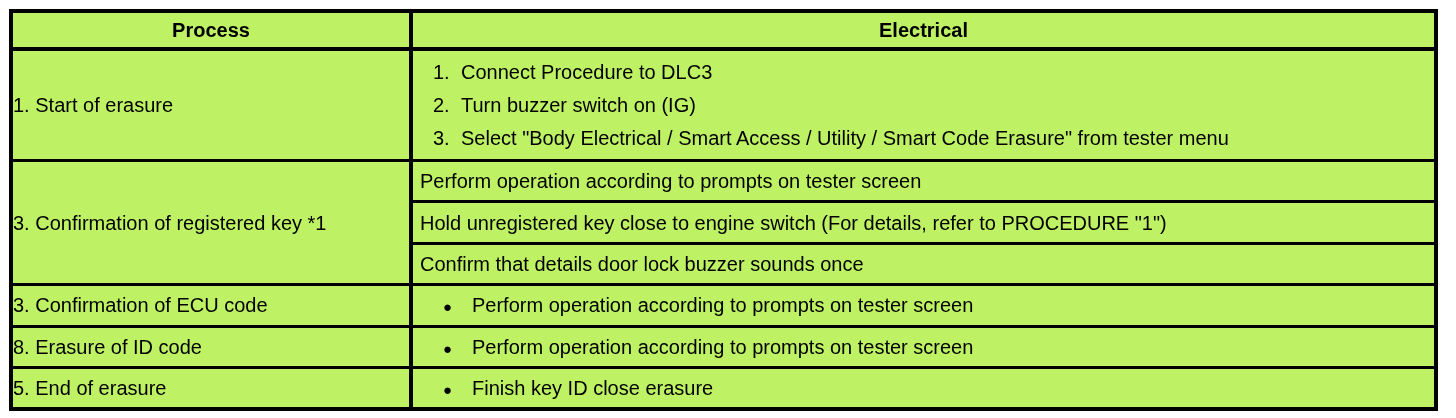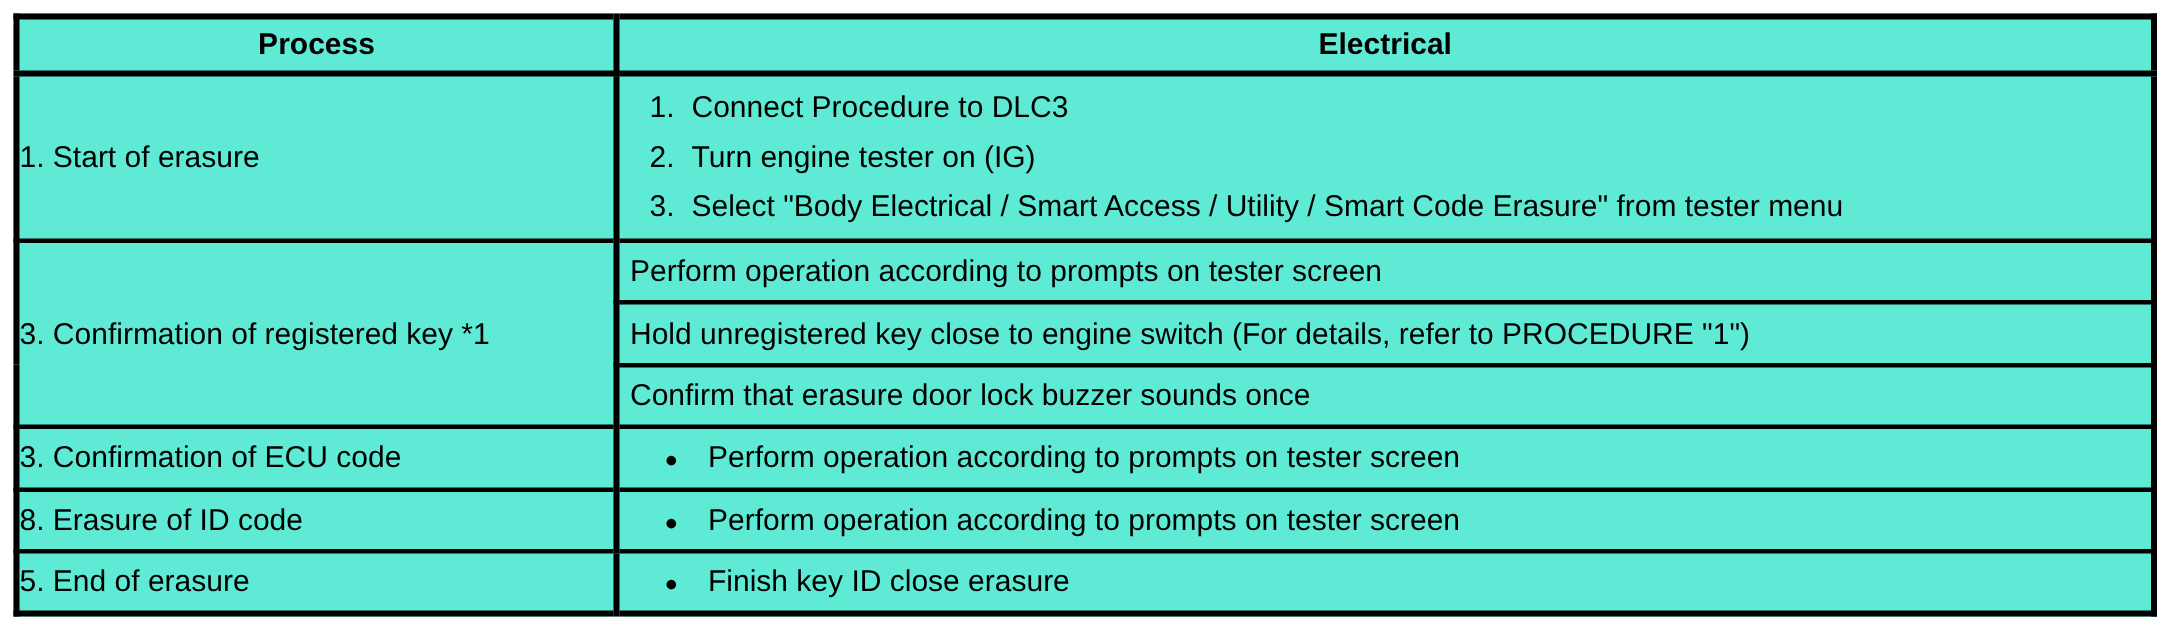--- a/index.html
+++ b/index.html
@@ -10,21 +10,21 @@
     height: 418px;
     font-family: "Liberation Sans", sans-serif;
     color: #000000;
   }
   table.proc-table {
     border-collapse: collapse;
     table-layout: fixed;
     margin: 9px 0 0 9px;
     width: 1425px;
     height: 402px;
-    background: #5eead4;
+    background: #bef264;
   }
   table.proc-table col.col-process { width: 400px; }
   table.proc-table col.col-procedure { width: 1025px; }
 
   table.proc-table th,
   table.proc-table td {
     border: 3px solid #000000;
     padding: 0;
     vertical-align: middle;
     font-size: 20px;
@@ -92,38 +92,38 @@
     <tr class="row-start">
       <td class="process-cell">1. Start of erasure</td>
       <td class="procedure-cell">
         <div class="num-list">
           <div class="proc-line">
             <span class="marker">1.</span>
             <span class="line-text">Connect Procedure to DLC3</span>
           </div>
           <div class="proc-line">
             <span class="marker">2.</span>
-            <span class="line-text">Turn engine tester on (IG)</span>
+            <span class="line-text">Turn buzzer switch on (IG)</span>
           </div>
           <div class="proc-line">
             <span class="marker">3.</span>
             <span class="line-text">Select "Body Electrical / Smart Access / Utility / Smart Code Erasure" from tester menu</span>
           </div>
         </div>
       </td>
     </tr>
     <tr class="row-sub">
       <td class="process-cell" rowspan="3">3. Confirmation of registered key *1</td>
       <td class="procedure-cell plain">Perform operation according to prompts on tester screen</td>
     </tr>
     <tr class="row-sub">
       <td class="procedure-cell plain">Hold unregistered key close to engine switch (For details, refer to PROCEDURE "1")</td>
     </tr>
     <tr class="row-sub">
-      <td class="procedure-cell plain">Confirm that erasure door lock buzzer sounds once</td>
+      <td class="procedure-cell plain">Confirm that details door lock buzzer sounds once</td>
     </tr>
     <tr class="row-sub">
       <td class="process-cell">3. Confirmation of ECU code</td>
       <td class="procedure-cell">
         <div class="bullet-line">
           <span class="marker">●</span>
           <span class="line-text">Perform operation according to prompts on tester screen</span>
         </div>
       </td>
     </tr>

